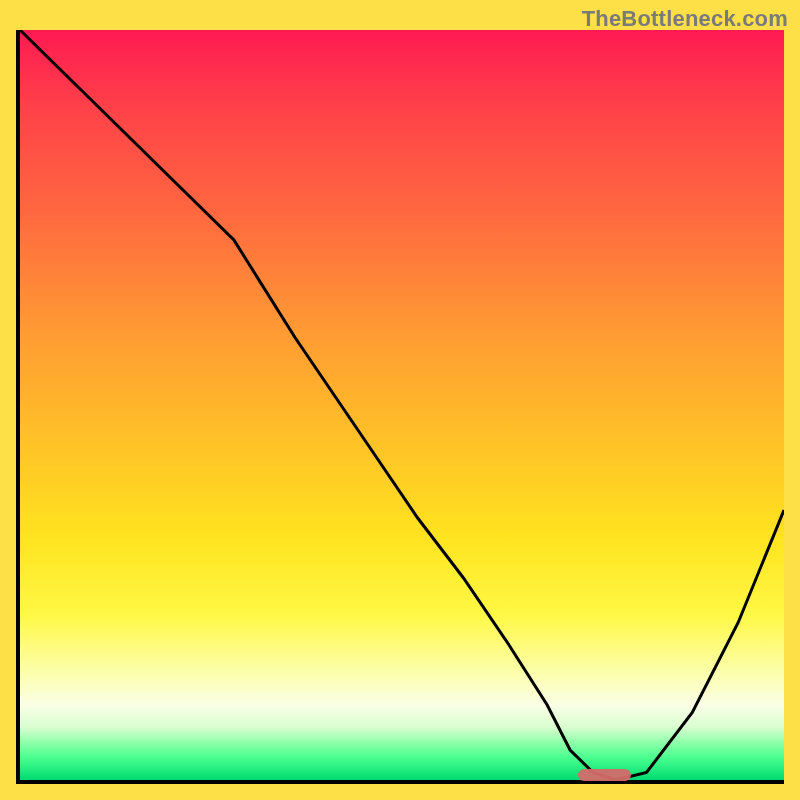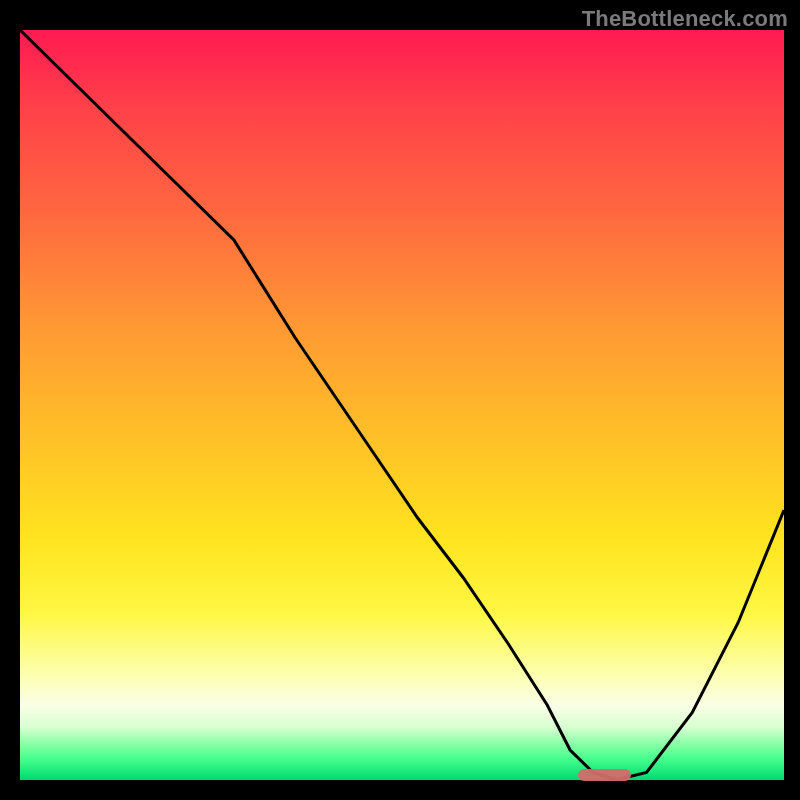--- a/index.html
+++ b/index.html
@@ -5,21 +5,21 @@
   body {
     margin: 0;
     padding: 0;
     background: #fff;
     font-family: Arial, Helvetica, sans-serif;
   }
   .stage {
     position: relative;
     width: 800px;
     height: 800px;
-    background: #000000;
+    background: #fde047;
   }
   .plot-area {
     position: absolute;
     left: 16px;
     top: 30px;
     width: 768px;
     height: 754px;
     border-left: 4px solid #000;
     border-bottom: 4px solid #000;
     box-sizing: border-box;

